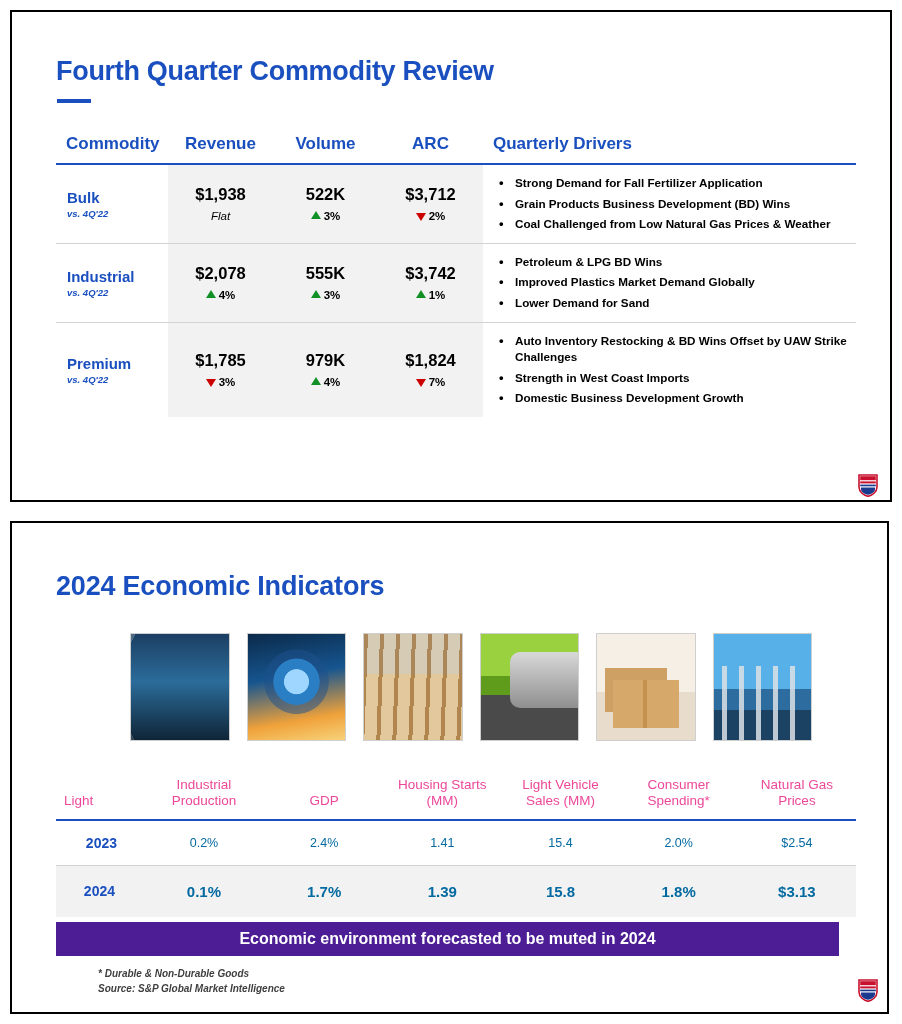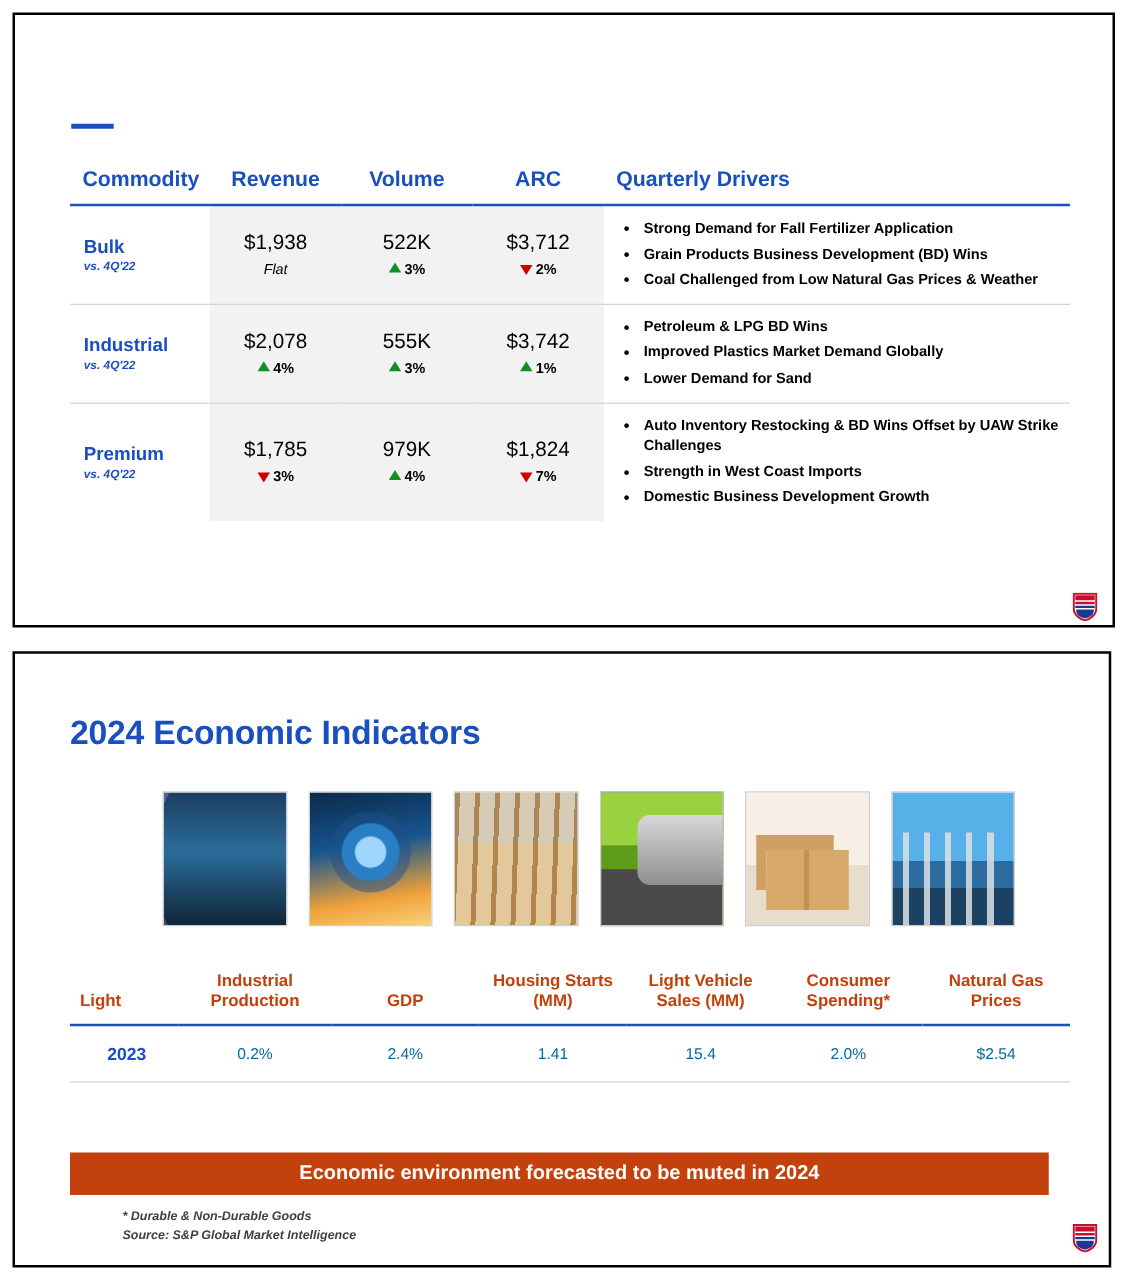--- a/index.html
+++ b/index.html
@@ -89,21 +89,21 @@
     font-weight: bold;
     padding-left: 10px;
     padding-top: 2px;
   }
   .metric-cell {
     text-align: center;
     padding: 14px 0 14px 0;
   }
   .mval {
     font-size: 16.5px;
-    font-weight: normal;
+    font-weight: bold;
     color: #000000;
     line-height: 1.3;
   }
   .mdelta {
     font-size: 11.5px;
     font-weight: bold;
     color: #000000;
     margin-top: 4px;
     line-height: 1.2;
   }
@@ -175,23 +175,23 @@
   }
 
   .tbl2 {
     position: absolute;
     left: 44px;
     top: 248px;
     width: 800px;
     border-collapse: collapse;
   }
   .tbl2 th {
-    color: #c2410c;
+    color: #ec4899;
     font-size: 13.5px;
-    font-weight: bold;
+    font-weight: normal;
     text-align: center;
     padding: 6px 4px 10px 4px;
     vertical-align: bottom;
     border-bottom: 2px solid #1a4fbf;
     line-height: 1.18;
     margin-top: 40px;
   }
   .tbl2 th.yearhdr { text-align: left; padding-left: 8px; width: 74px; }
   .tbl2 td {
     text-align: center;
@@ -215,21 +215,21 @@
     padding: 17px 4px;
   }
   .tbl2 tr.row2024 td.yearcell { font-size: 14px; }
 
   .banner {
     position: absolute;
     left: 44px;
     top: 399px;
     width: 783px;
     height: 34px;
-    background: #c2410c;
+    background: #4c1d95;
     color: #ffffff;
     font-size: 16px;
     font-weight: bold;
     display: flex;
     align-items: center;
     justify-content: center;
   }
 
   .footnote {
     position: absolute;
@@ -308,20 +308,21 @@
       repeating-linear-gradient(90deg, rgba(220,225,230,.85) 0 5px, transparent 5px 17px);
   }
 </style>
 </head>
 <body>
 
 <div id="page">
 
   <div class="slide" id="slide1">
 
+    <div class="s1-title">Fourth Quarter Commodity Review</div>
     <div class="s1-title-rule"></div>
 
     <table class="tbl1">
       <colgroup>
         <col class="col-commodity">
           <col class="col-metric">
           <col class="col-metric">
           <col class="col-metric">
           <col class="col-drivers">
       </colgroup>
@@ -480,20 +481,29 @@
       <tbody>
         <tr class="row2023">
           <td class="yearcell">2023</td>
           <td>0.2%</td>
           <td>2.4%</td>
           <td>1.41</td>
           <td>15.4</td>
           <td>2.0%</td>
           <td>$2.54</td>
         </tr>
+        <tr class="row2024">
+          <td class="yearcell">2024</td>
+          <td>0.1%</td>
+          <td>1.7%</td>
+          <td>1.39</td>
+          <td>15.8</td>
+          <td>1.8%</td>
+          <td>$3.13</td>
+        </tr>
       </tbody>
     </table>
 
     <div class="banner">
       <span>Economic environment forecasted to be muted in 2024</span>
     </div>
 
     <div class="footnote">
       <div>* Durable &amp; Non-Durable Goods</div>
       <div>Source:  S&amp;P Global Market Intelligence</div>

